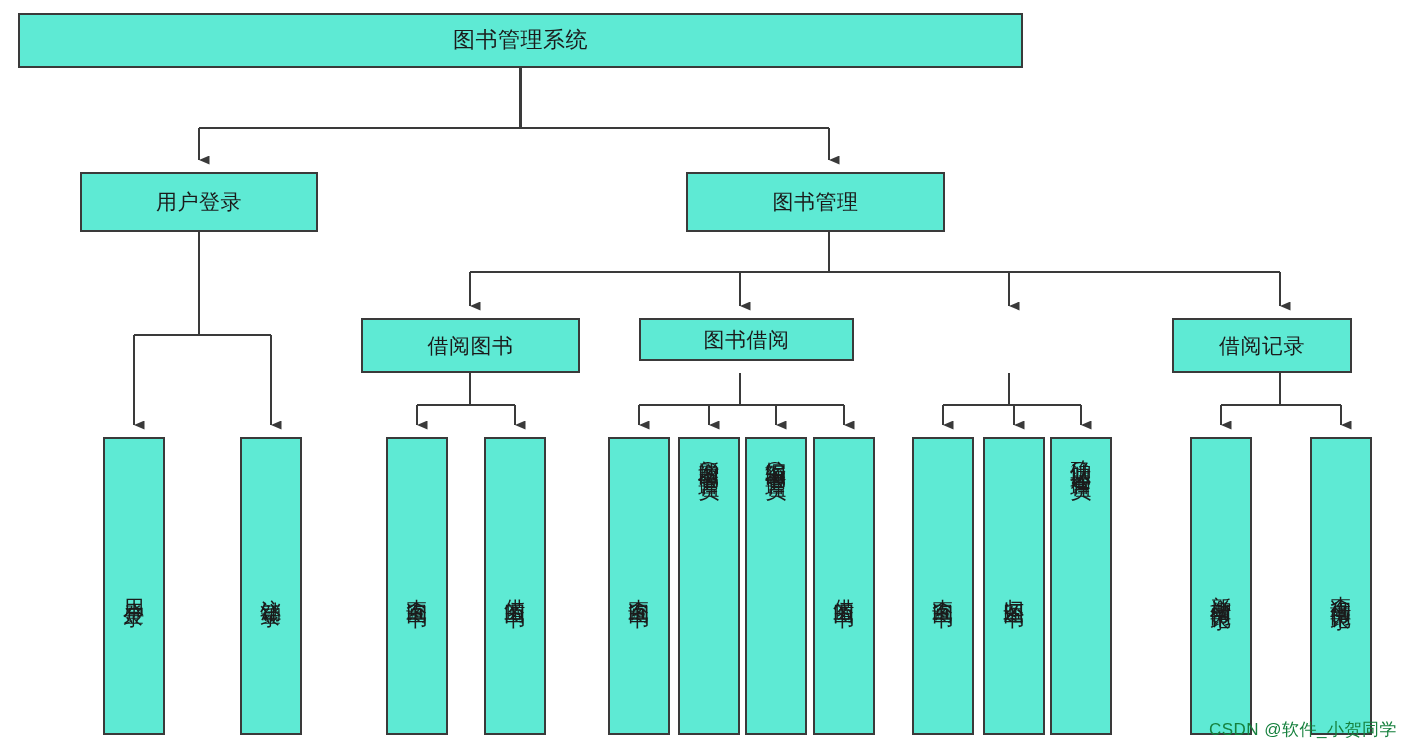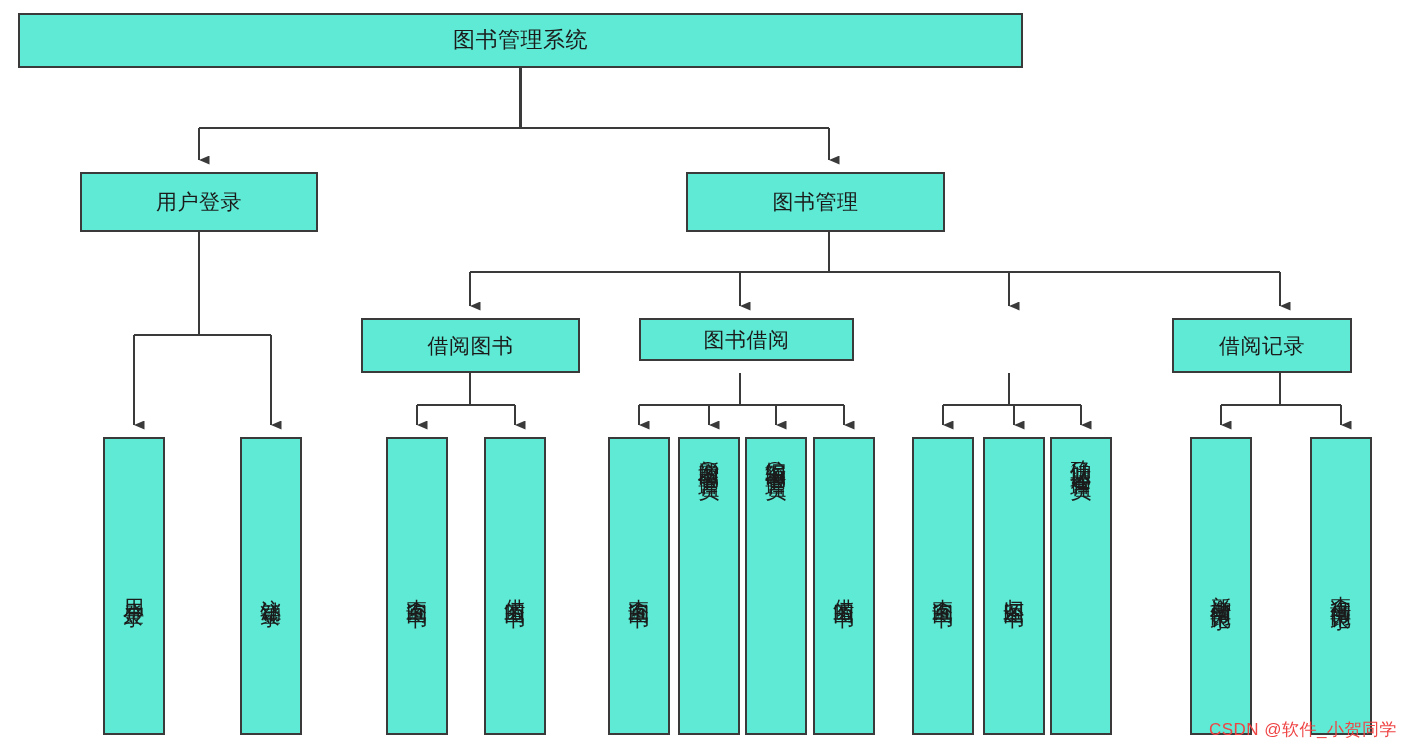--- a/index.html
+++ b/index.html
@@ -55,21 +55,21 @@
     letter-spacing: 3px;
     font-size: 21px;
     white-space: nowrap;
   }
   .node.root .label { font-size: 22px; }
   .watermark {
     position: absolute;
     right: 8px;
     bottom: 6px;
     font-size: 17px;
-    color: #ef4444;
+    color: #15803d;
     letter-spacing: 0.5px;
     z-index: 5;
     white-space: nowrap;
   }
 </style>
 </head>
 <body>
 
 <div id="canvas">
 

